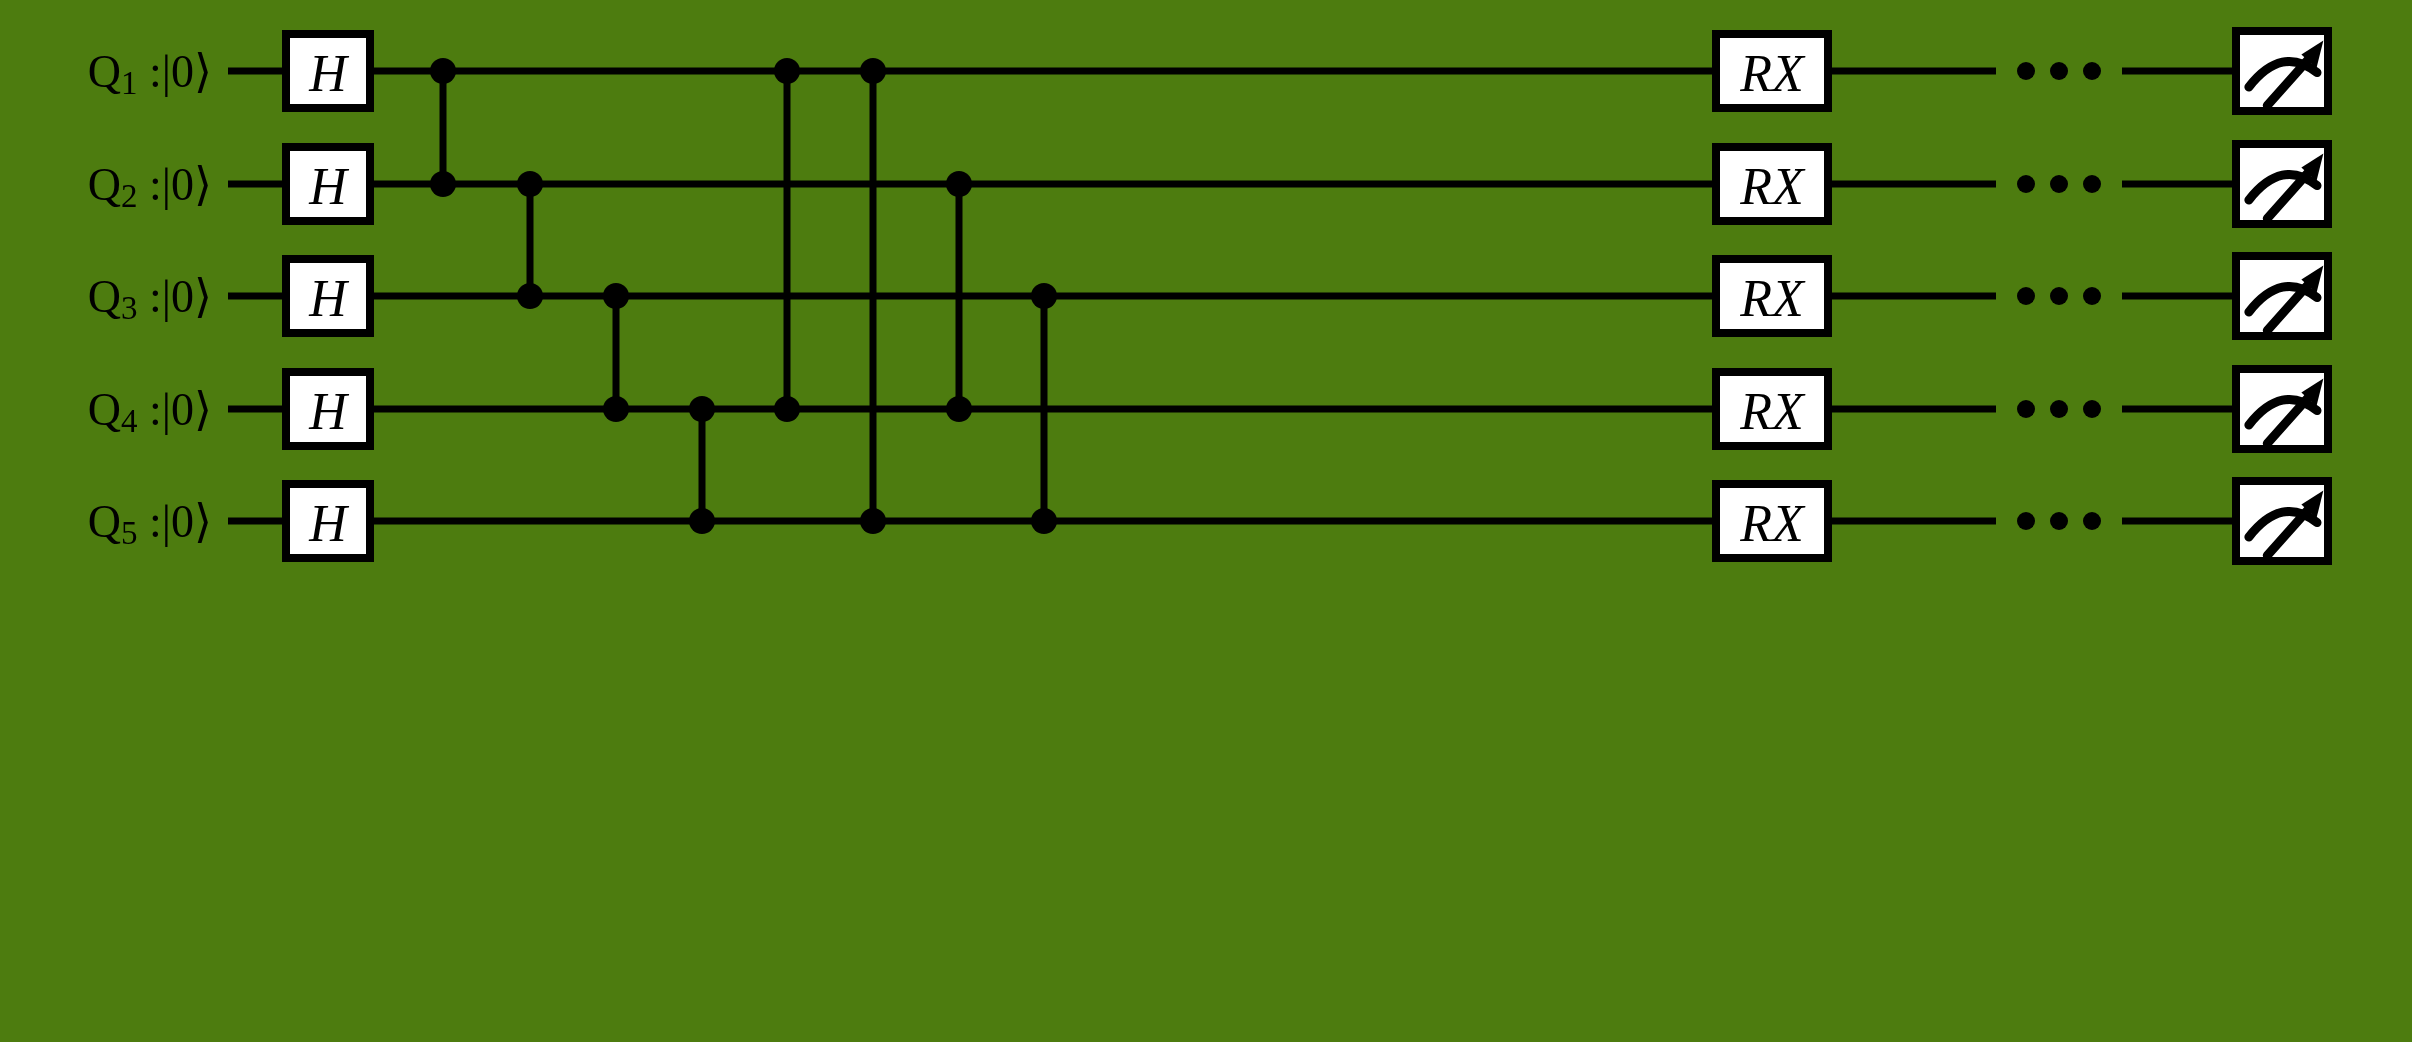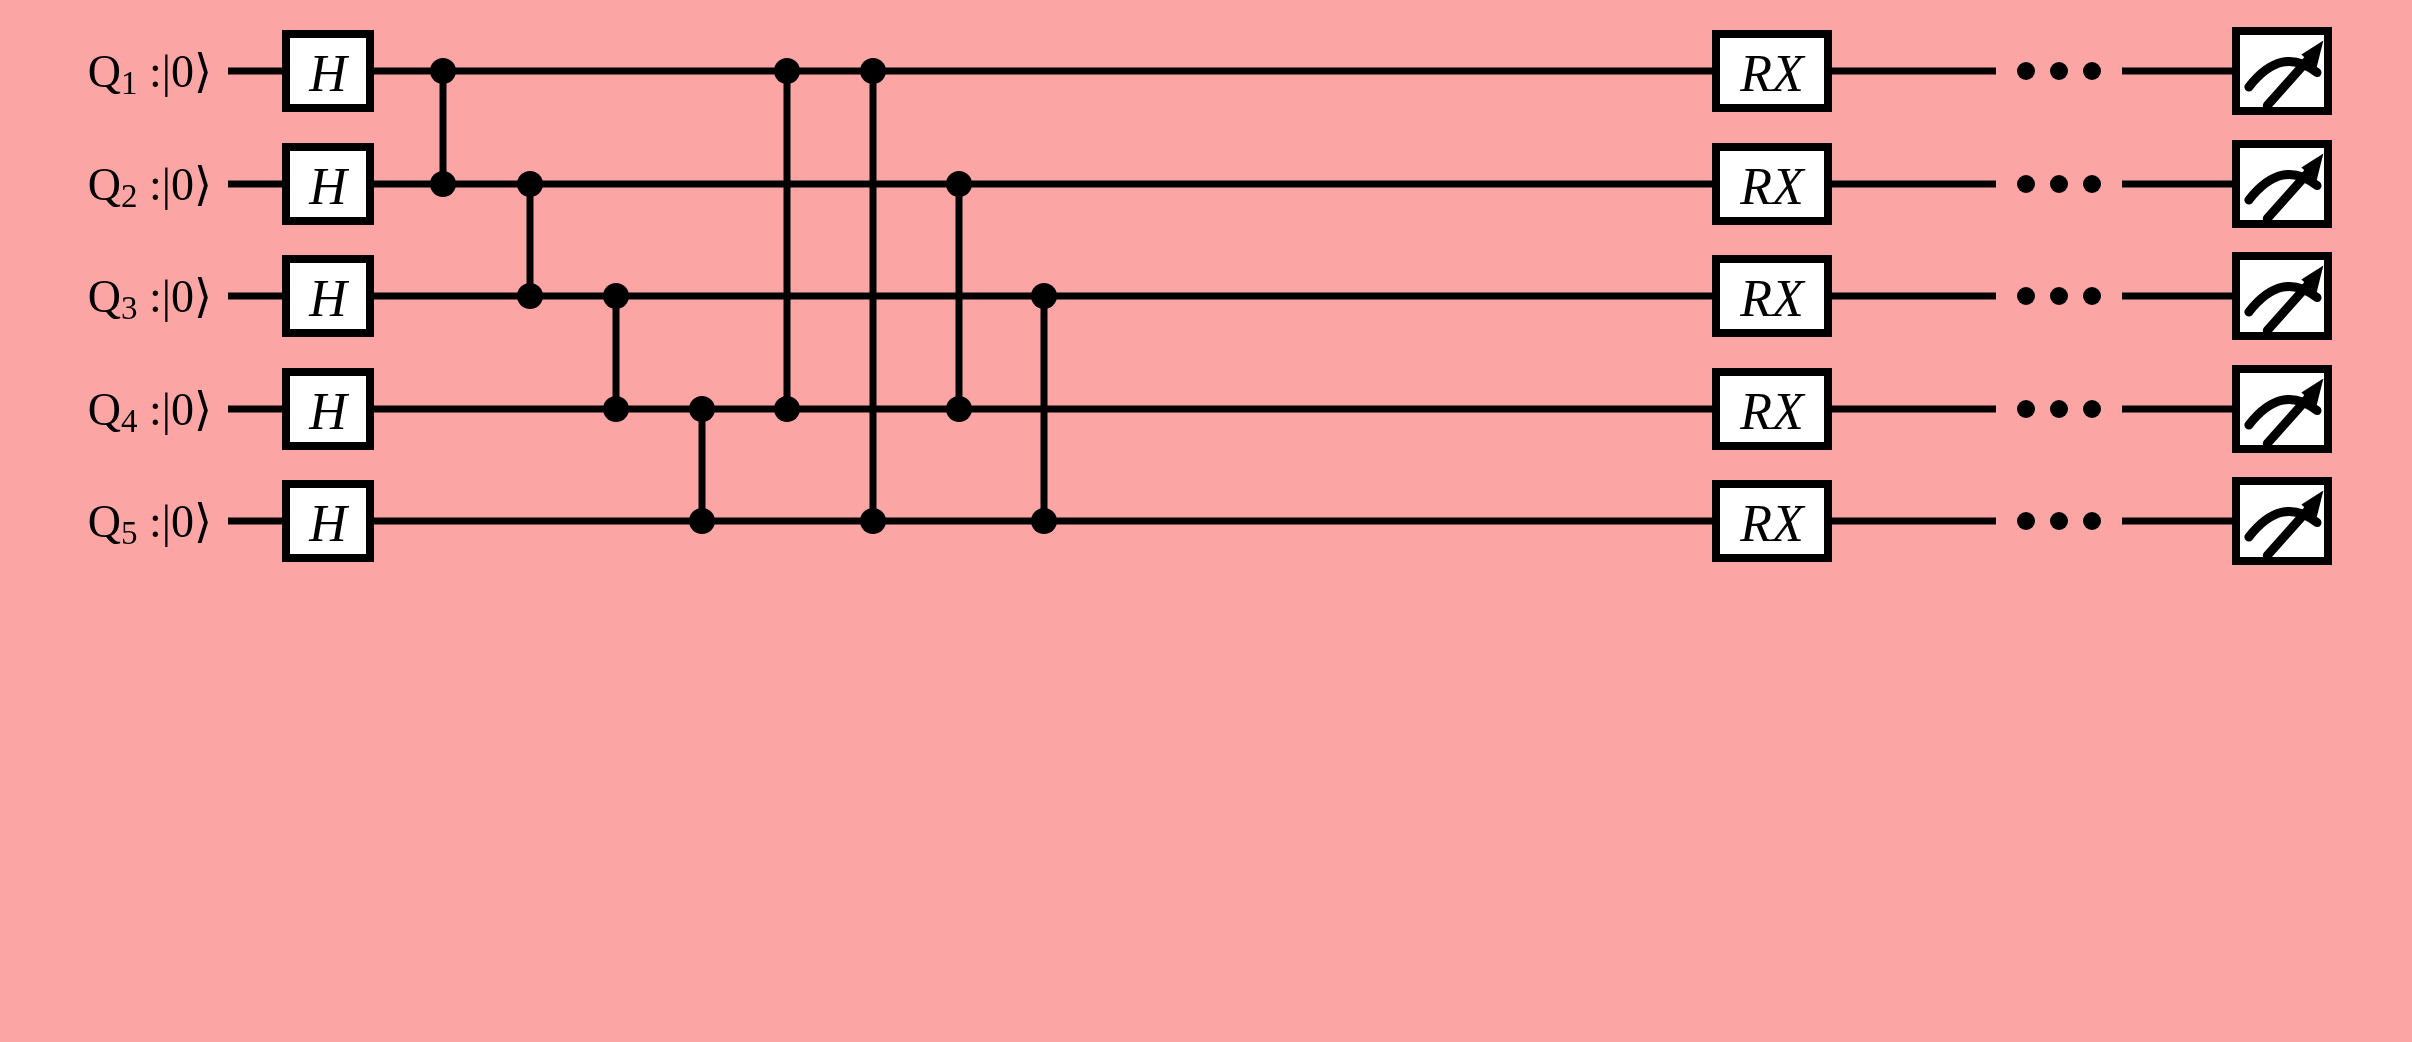--- a/index.html
+++ b/index.html
@@ -11,21 +11,21 @@
   body {
     width: 2412px;
     height: 1042px;
     font-family: "Liberation Serif", "DejaVu Serif", serif;
     overflow: hidden;
   }
   #circuit-root {
     position: relative;
     width: 2412px;
     height: 1042px;
-    background: #fca5a5;
+    background: #4d7c0f;
   }
   svg#circuit-svg {
     display: block;
     width: 2412px;
     height: 1042px;
   }
   .wire-line {
     stroke: #000000;
     stroke-width: 7;
     stroke-linecap: butt;

